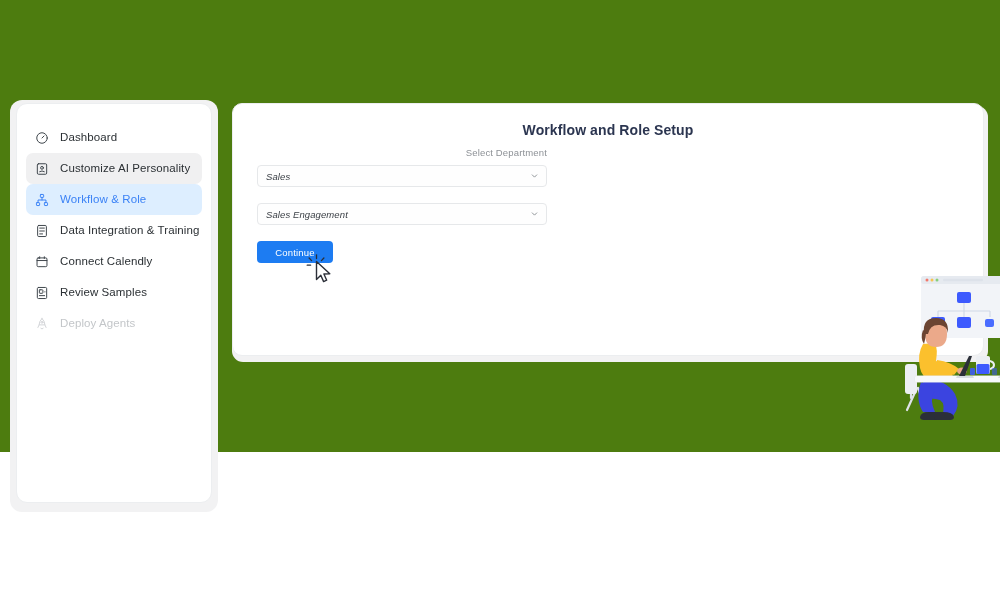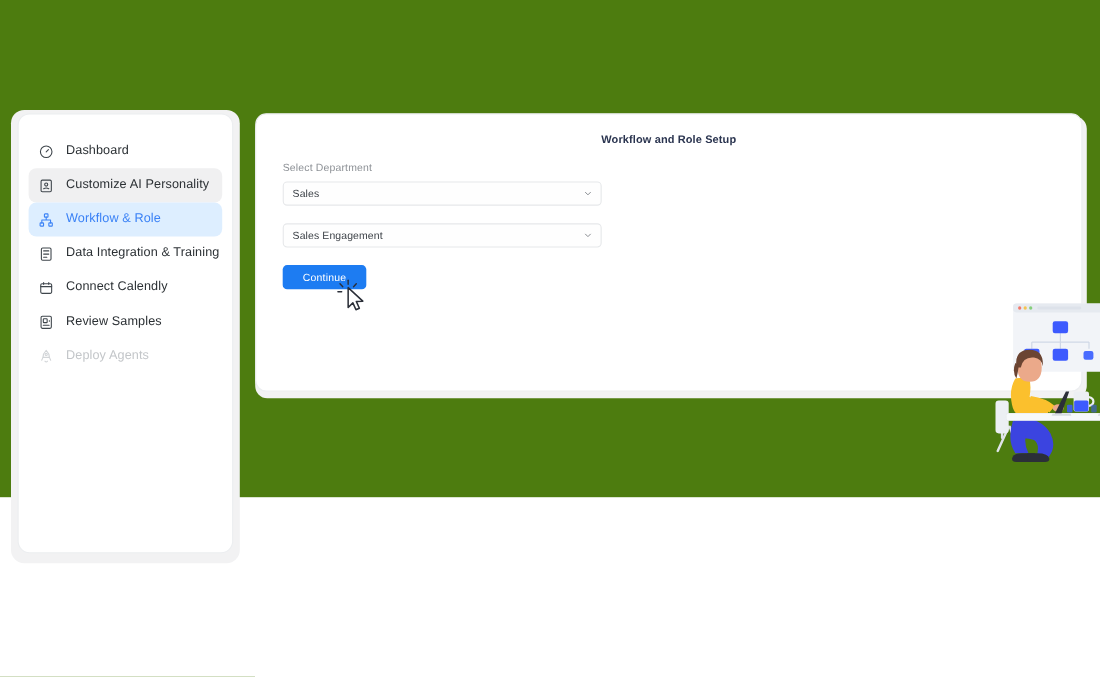--- a/index.html
+++ b/index.html
@@ -103,39 +103,40 @@
     border: 1px solid #eceef0;
     border-radius: 10px;
   }
 
   .panel-title {
     position: absolute;
     left: 0;
     right: 0;
     top: 18px;
     text-align: center;
-    font-size: 10px;
+    font-size: 14px;
     font-weight: bold;
     color: #2b3550;
     letter-spacing: 0.1px;
   }
 
   
   .form {
     position: absolute;
     left: 24px;
     top: 43px;
     width: 290px;
   }
 
   .field-label {
     font-size: 9.5px;
     color: #8d9196;
     letter-spacing: 0.15px;
     margin-bottom: 7px;
+    text-align: right;
   }
 
   .select-wrap {
     position: relative;
     width: 290px;
     height: 22px;
     margin-bottom: 16px;
   }
 
   .select-box {
@@ -143,20 +144,21 @@
     height: 22px;
     background: #fefefe;
     border: 1px solid #e6e8ea;
     border-radius: 4px;
     display: flex;
     align-items: center;
     padding: 0 8px;
     font-size: 9.5px;
     color: #3c4147;
     letter-spacing: 0.1px;
+    font-style: italic;
   }
 
   .select-caret {
     position: absolute;
     right: 8px;
     top: 50%;
     transform: translateY(-50%);
     width: 9px;
     height: 9px;
     color: #878b90;

